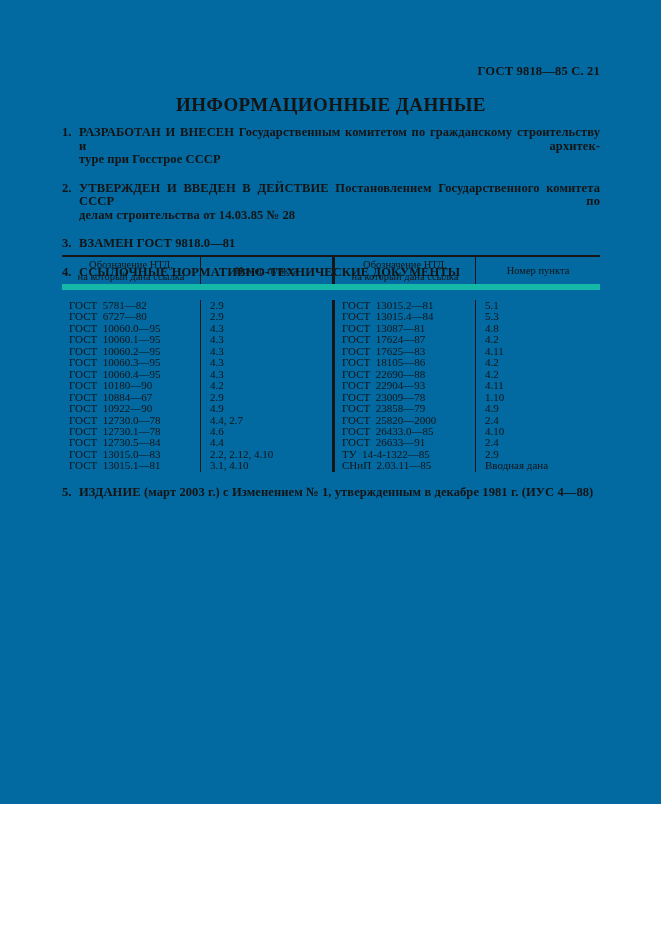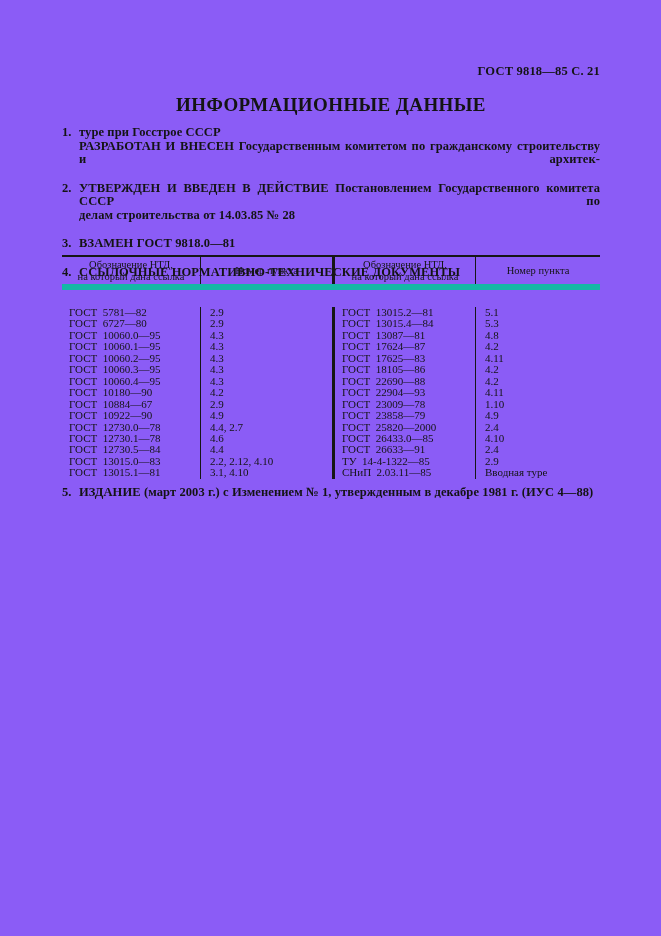--- a/index.html
+++ b/index.html
@@ -2,21 +2,21 @@
 <html><head>
 <meta charset="utf-8">
 <style>
   html,body{margin:0;padding:0;}
   body{
     width:661px;height:936px;background:#ffffff;
     font-family:"Liberation Serif","DejaVu Serif",serif;
     color:#141414;
     -webkit-font-smoothing:antialiased;
   }
-  .page{position:relative;width:661px;height:936px;background:#8b5cf6;overflow:hidden;}
+  .page{position:relative;width:661px;height:804px;background:#0369a1;overflow:hidden;}
 
   .header-right{
     position:absolute;top:64px;left:62px;width:538px;
     text-align:right;font-weight:bold;font-size:12.5px;letter-spacing:.2px;
   }
   .doc-title{
     position:absolute;top:94px;left:62px;width:538px;
     text-align:center;font-weight:bold;font-size:19px;letter-spacing:.4px;
   }
 
@@ -29,21 +29,21 @@
   }
   .item .num{position:absolute;left:0;top:0;}
   .item .line{min-height:13.5px;}
   .item .line.stretch{text-align:justify;text-align-last:justify;}
 
   .refs-table{
     position:absolute;top:255px;left:62px;width:538px;
     border-top:2px solid #161616;font-size:11px;
   }
   .thead{display:flex;border-bottom:6px solid #14b8a6;height:33px;box-sizing:border-box;}
-  .tbody{display:flex;padding-top:17px;padding-bottom:5px;}
+  .tbody{display:flex;padding-top:10px;padding-bottom:5px;}
   .c{box-sizing:border-box;}
   .c1{width:139px;border-right:1px solid #161616;}
   .c2{width:134px;border-right:3px solid #161616;}
   .c3{width:141px;border-right:1px solid #161616;}
   .c4{width:124px;}
   .hcell{
     display:flex;align-items:center;justify-content:center;
     text-align:center;font-size:10.5px;line-height:11.5px;white-space:pre-line;
     height:100%;
   }
@@ -58,22 +58,22 @@
 
 <div class="page">
 
   <div class="header-right">ГОСТ 9818—85 С. 21</div>
 
   <div class="doc-title">ИНФОРМАЦИОННЫЕ ДАННЫЕ</div>
 
   <div class="items" id="items-top">
       <div class="item">
         <span class="num">1.</span>
+        <div class="line stretch">РАЗРАБОТАН И ВНЕСЕН Государственным комитетом по гражданскому строительству и архитек-</div>
         <div class="line">туре при Госстрое СССР</div>
-        <div class="line stretch">РАЗРАБОТАН И ВНЕСЕН Государственным комитетом по гражданскому строительству и архитек-</div>
       </div>
       <div class="item">
         <span class="num">2.</span>
         <div class="line stretch">УТВЕРЖДЕН И ВВЕДЕН В ДЕЙСТВИЕ Постановлением Государственного комитета СССР по</div>
         <div class="line">делам строительства от 14.03.85 № 28</div>
       </div>
       <div class="item">
         <span class="num">3.</span>
         <div class="line">ВЗАМЕН ГОСТ 9818.0—81</div>
       </div>
@@ -152,21 +152,21 @@
           <div class="cell">4.11</div>
           <div class="cell">4.2</div>
           <div class="cell">4.2</div>
           <div class="cell">4.11</div>
           <div class="cell">1.10</div>
           <div class="cell">4.9</div>
           <div class="cell">2.4</div>
           <div class="cell">4.10</div>
           <div class="cell">2.4</div>
           <div class="cell">2.9</div>
-          <div class="cell">Вводная туре</div>
+          <div class="cell">Вводная дана</div>
         </div>
     </div>
   </div>
 
   <div class="items" id="items-bottom">
       <div class="item">
         <span class="num">5.</span>
         <div class="line">ИЗДАНИЕ (март 2003 г.) с Изменением № 1, утвержденным в декабре 1981 г. (ИУС 4—88)</div>
       </div>
     </div>

